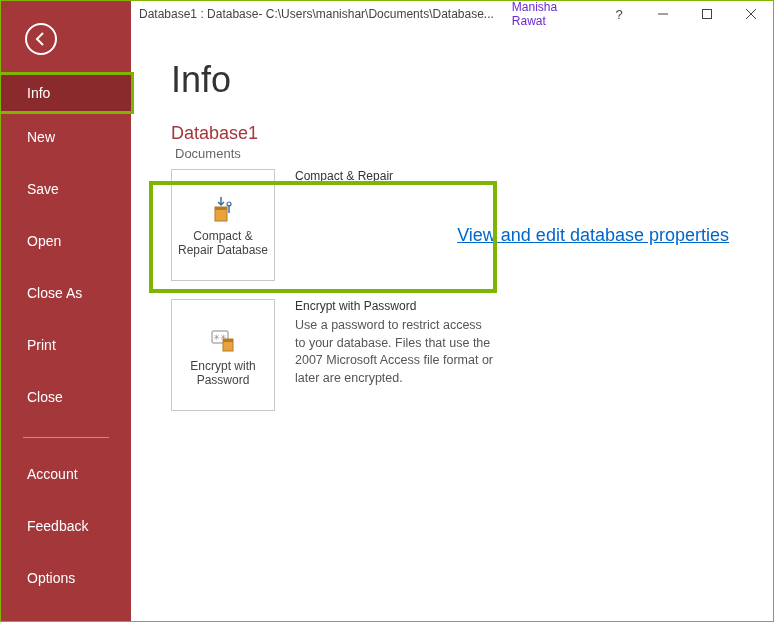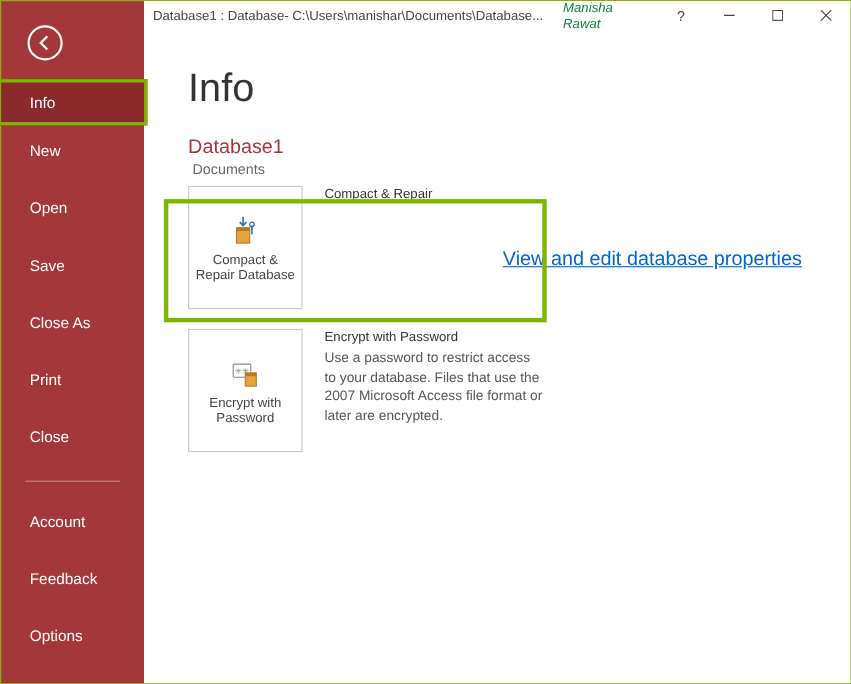--- a/index.html
+++ b/index.html
@@ -11,21 +11,21 @@
   .back-btn svg { stroke: #fff; }
   .menu { display: flex; flex-direction: column; }
   .menu-item { padding: 18px 26px; font-size: 14px; color: #fff; cursor: pointer; }
   .menu-item.selected { background: #8b2a2c; border: 3px solid #7db500; margin: -3px; padding: 10px 26px; position: relative; z-index: 2; }
   .menu-divider { height: 1px; background: rgba(255,255,255,0.4); margin: 14px 22px 10px 22px; }
   
   .main { flex: 1; display: flex; flex-direction: column; background: #fff; }
   .titlebar { height: 26px; display: flex; align-items: center; font-size: 12px; color: #444; padding-left: 8px; }
   .titlebar .title-text { flex: 0 0 auto; max-width: 390px; white-space: nowrap; overflow: hidden; text-overflow: ellipsis; }
   .titlebar .spacer { flex: 1; }
-  .titlebar .username { margin-left: 18px; margin-right: 12px; color: #15803d; font-style: italic; }
+  .titlebar .username { margin-left: 18px; margin-right: 12px; color: #6d28d9; }
   .win-controls { display: flex; align-items: center; height: 100%; }
   .win-btn { width: 44px; height: 26px; display: flex; align-items: center; justify-content: center; font-size: 13px; color: #444; cursor: pointer; }
   .content { flex: 1; padding: 32px 40px 0 40px; position: relative; }
   h1.page-title { font-size: 36px; font-weight: 300; color: #333; margin-bottom: 22px; }
   .db-name { font-size: 18px; font-weight: 400; color: #a4373a; margin-bottom: 2px; }
   .path-label { font-size: 13px; color: #666; margin-left: 4px; margin-bottom: 8px; }
   .actions { display: flex; flex-direction: column; gap: 18px; margin-top: 4px; }
   .action-row { display: flex; align-items: flex-start; gap: 20px; }
   .action-tile { width: 104px; height: 112px; border: 1px solid #c8c8c8; background: #fff; display: flex; flex-direction: column; align-items: center; justify-content: center; text-align: center; font-size: 12px; color: #444; cursor: pointer; padding: 4px; }
   .action-tile .tile-label { margin-top: 4px; line-height: 1.2; }
@@ -44,22 +44,22 @@
 
   <div class="sidebar">
     <div class="back-btn">
       <svg width="16" height="16" viewBox="0 0 16 16" fill="none">
           <path d="M10 2 L4 8 L10 14" stroke="#fff" stroke-width="2"></path>
         </svg>
     </div>
     <div class="menu">
       <div class="menu-item selected"><span>Info</span></div>
       <div class="menu-item"><span>New</span></div>
+      <div class="menu-item"><span>Save</span></div>
       <div class="menu-item"><span>Open</span></div>
-      <div class="menu-item"><span>Save</span></div>
       <div class="menu-item"><span>Close As</span></div>
       <div class="menu-item"><span>Print</span></div>
       <div class="menu-item"><span>Close</span></div>
       <div class="menu-divider"></div>
       <div class="menu-item"><span>Account</span></div>
       <div class="menu-item"><span>Feedback</span></div>
       <div class="menu-item"><span>Options</span></div>
     </div>
   </div>
 

